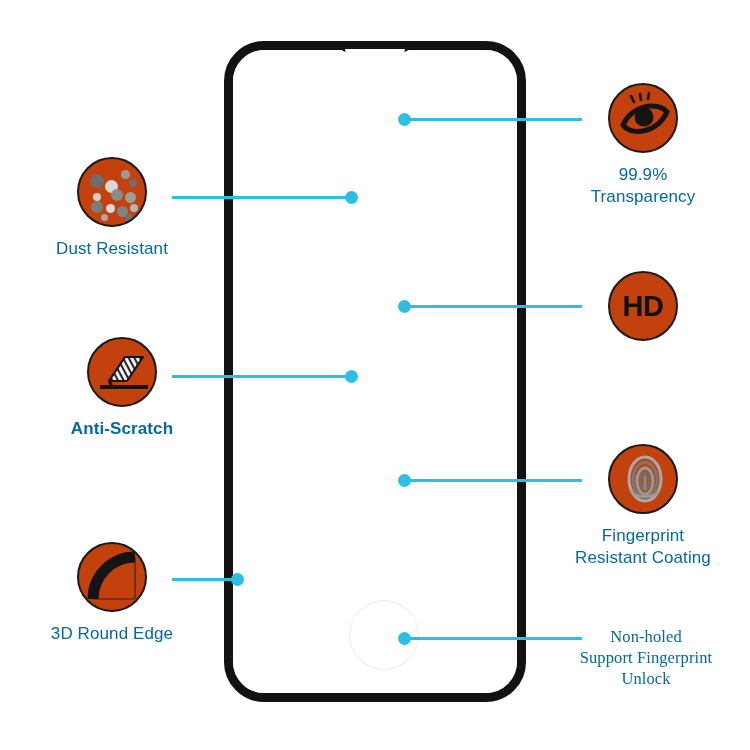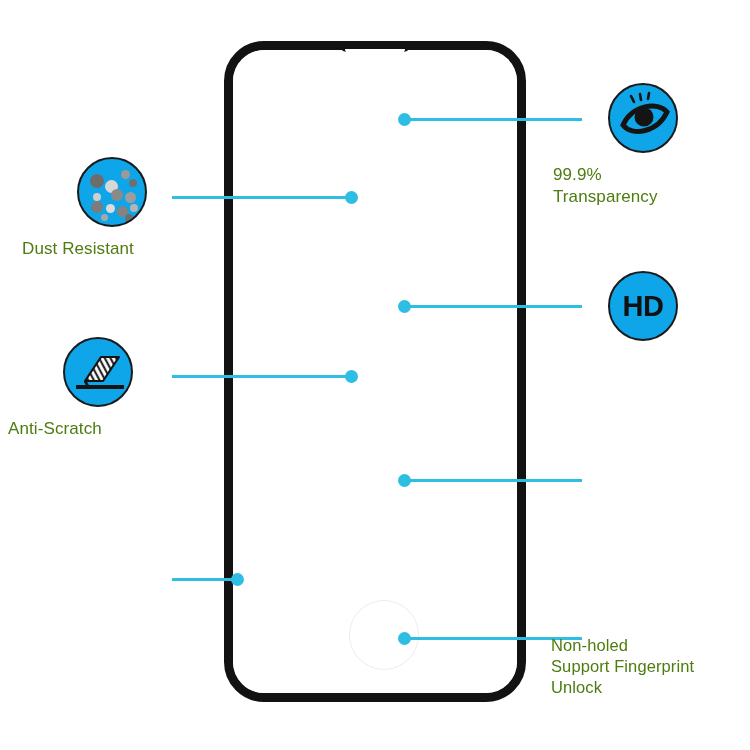--- a/index.html
+++ b/index.html
@@ -99,29 +99,29 @@
     z-index: 8;
   }
   .icon-circle {
     position: relative;
     width: 70px;
     height: 70px;
     border: 2.5px solid #1a1a1a;
     border-radius: 50%;
     margin: 0 auto;
     box-sizing: border-box;
-    background: #0ea5e9;
+    background: #c2410c;
     overflow: hidden;
   }
   .caption {
     margin-top: 11px;
-    text-align: left;
+    text-align: center;
     font-size: 17px;
     line-height: 22px;
-    color: #4d7c0f;
+    color: #0369a1;
     white-space: pre-line;
     letter-spacing: .1px;
   }
   .caption.alt {
     font-size: 16.5px;
     line-height: 21px;
   }
 
   
   .hd-text {
@@ -196,37 +196,47 @@
       <span class="dust" style="left:12px; top:42px; width:12px; height:12px; background:#7c7c7c;"></span>
       <span class="dust" style="left:27px; top:45px; width:9px;  height:9px;  background:#dcdcdc;"></span>
       <span class="dust" style="left:38px; top:47px; width:11px; height:11px; background:#838383;"></span>
       <span class="dust" style="left:51px; top:45px; width:8px;  height:8px;  background:#b5b5b5;"></span>
       <span class="dust" style="left:22px; top:55px; width:7px;  height:7px;  background:#a8a8a8;"></span>
       <span class="dust" style="left:46px; top:55px; width:8px;  height:8px;  background:#6f6f6f;"></span>
     </div>
     <div class="caption">Dust Resistant</div>
   </div>
 
-  <div class="feature" style="left:8px; top:337px; width:180px;">
+  <div class="feature" style="left:32px; top:337px; width:180px;font-weight:bold;">
     <div class="icon-circle">
       <svg width="70" height="70" viewBox="0 0 70 70">
         <defs>
           <pattern id="hatch" width="5" height="5" patternUnits="userSpaceOnUse" patternTransform="rotate(-28)">
             <rect width="5" height="5" fill="#ffffff"></rect>
             <line x1="1.2" y1="0" x2="1.2" y2="5" stroke="#141414" stroke-width="2"></line>
           </pattern>
         </defs>
         <polygon points="20,42 36,18 54,18 38,42" fill="url(#hatch)" stroke="#141414" stroke-width="2.2" stroke-linejoin="round"></polygon>
         <line x1="20" y1="42" x2="24" y2="49" stroke="#141414" stroke-width="2.6"></line>
       </svg>
       <span class="scratch-base"></span>
     </div>
     <div class="caption">Anti-Scratch</div>
   </div>
 
+  <div class="feature" style="left:22px; top:542px; width:180px;">
+    <div class="icon-circle">
+      <svg width="70" height="70" viewBox="0 0 70 70">
+        <line x1="14" y1="55" x2="56" y2="55" stroke="#2b2b2b" stroke-width="1.2"></line>
+        <line x1="56" y1="13" x2="56" y2="55" stroke="#2b2b2b" stroke-width="1.2"></line>
+        <path d="M14,55 A42,42 0 0 1 56,13" fill="none" stroke="#141414" stroke-width="11"></path>
+      </svg>
+    </div>
+    <div class="caption">3D Round Edge</div>
+  </div>
 
   <div class="feature" style="left:553px; top:83px; width:180px;">
     <div class="icon-circle">
       <svg width="70" height="70" viewBox="0 0 70 70">
         <path d="M13,40 C22,20 48,16 57,27 C48,47 22,52 13,40 Z" fill="none" stroke="#141414" stroke-width="5" stroke-linecap="round"></path>
         <circle cx="34" cy="32" r="9.5" fill="#141414"></circle>
         <line x1="24" y1="17" x2="21" y2="11" stroke="#141414" stroke-width="2.6" stroke-linecap="round"></line>
         <line x1="31" y1="15" x2="30" y2="9" stroke="#141414" stroke-width="2.6" stroke-linecap="round"></line>
         <line x1="38" y1="14" x2="39" y2="8" stroke="#141414" stroke-width="2.6" stroke-linecap="round"></line>
       </svg>
@@ -234,20 +244,36 @@
     <div class="caption">99.9%
 Transparency</div>
   </div>
 
   <div class="feature" style="left:553px; top:271px; width:180px;">
     <div class="icon-circle">
       <span class="hd-text">HD</span>
     </div>
   </div>
 
+  <div class="feature" style="left:553px; top:444px; width:180px;">
+    <div class="icon-circle">
+      <svg width="70" height="70" viewBox="0 0 70 70">
+        <g fill="none" stroke-linecap="round">
+          <ellipse cx="35" cy="33" rx="16" ry="22" stroke="#a9a9a9" stroke-width="3"></ellipse>
+          <ellipse cx="35" cy="34" rx="12" ry="17.5" stroke="#787878" stroke-width="3"></ellipse>
+          <ellipse cx="35" cy="35" rx="8" ry="13" stroke="#999999" stroke-width="3"></ellipse>
+          <ellipse cx="35" cy="35" rx="4.5" ry="8" stroke="#6e6e6e" stroke-width="3"></ellipse>
+          <path d="M35,31 L35,43" stroke="#8a8a8a" stroke-width="3"></path>
+          <path d="M22,46 C26,52 44,52 48,46" stroke="#9b9b9b" stroke-width="2.6"></path>
+        </g>
+      </svg>
+    </div>
+    <div class="caption">Fingerprint
+Resistant Coating</div>
+  </div>
 
   <div class="feature" style="left:551px; top:619px; width:190px;">
-    <div class="caption alt" style="margin-top:16px;">Non-holed
+    <div class="caption alt" style="margin-top:7px;font-family:Liberation Serif, serif;">Non-holed
 Support Fingerprint
 Unlock</div>
   </div>
 
 </div>
 
 </body></html>

